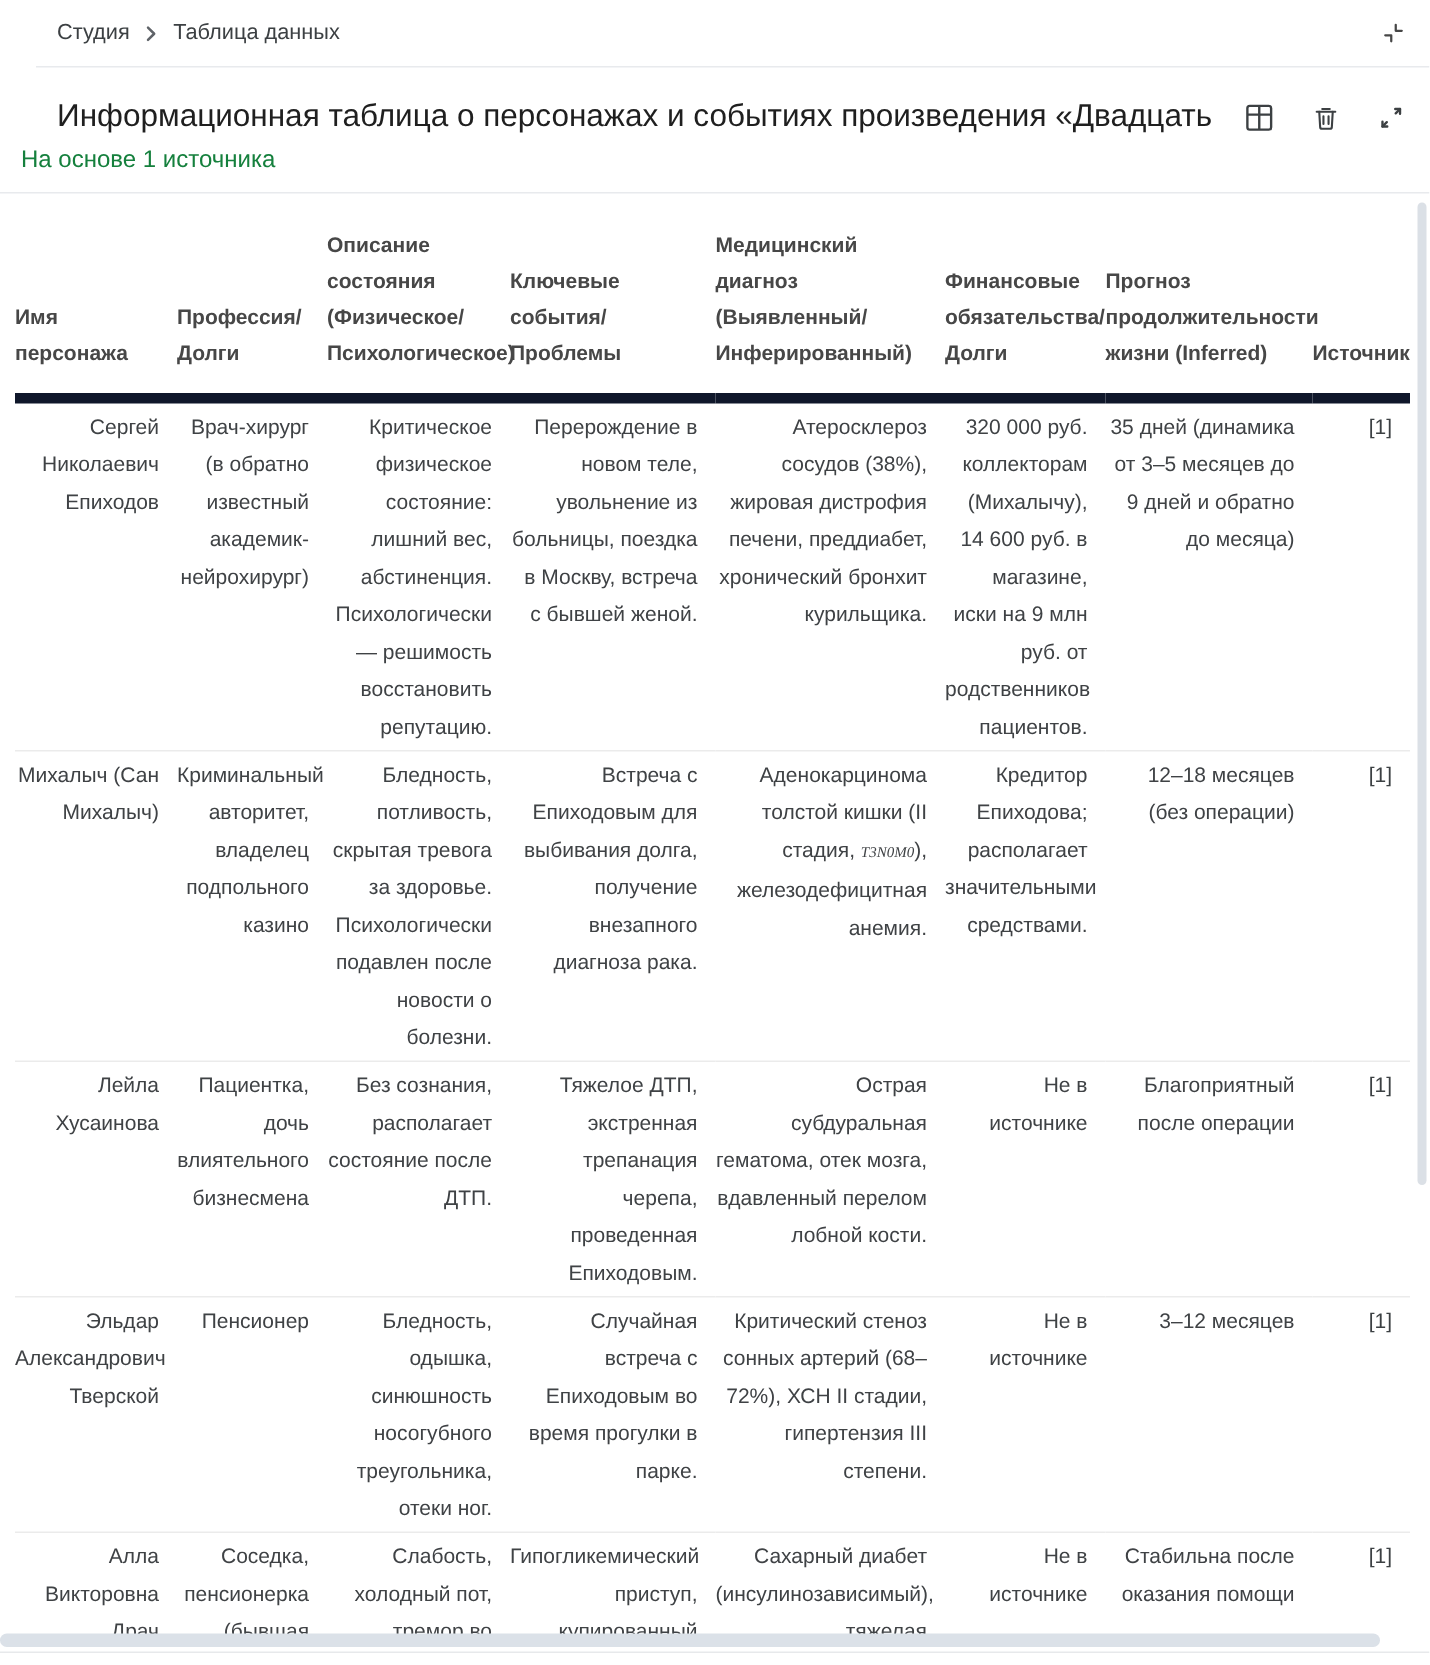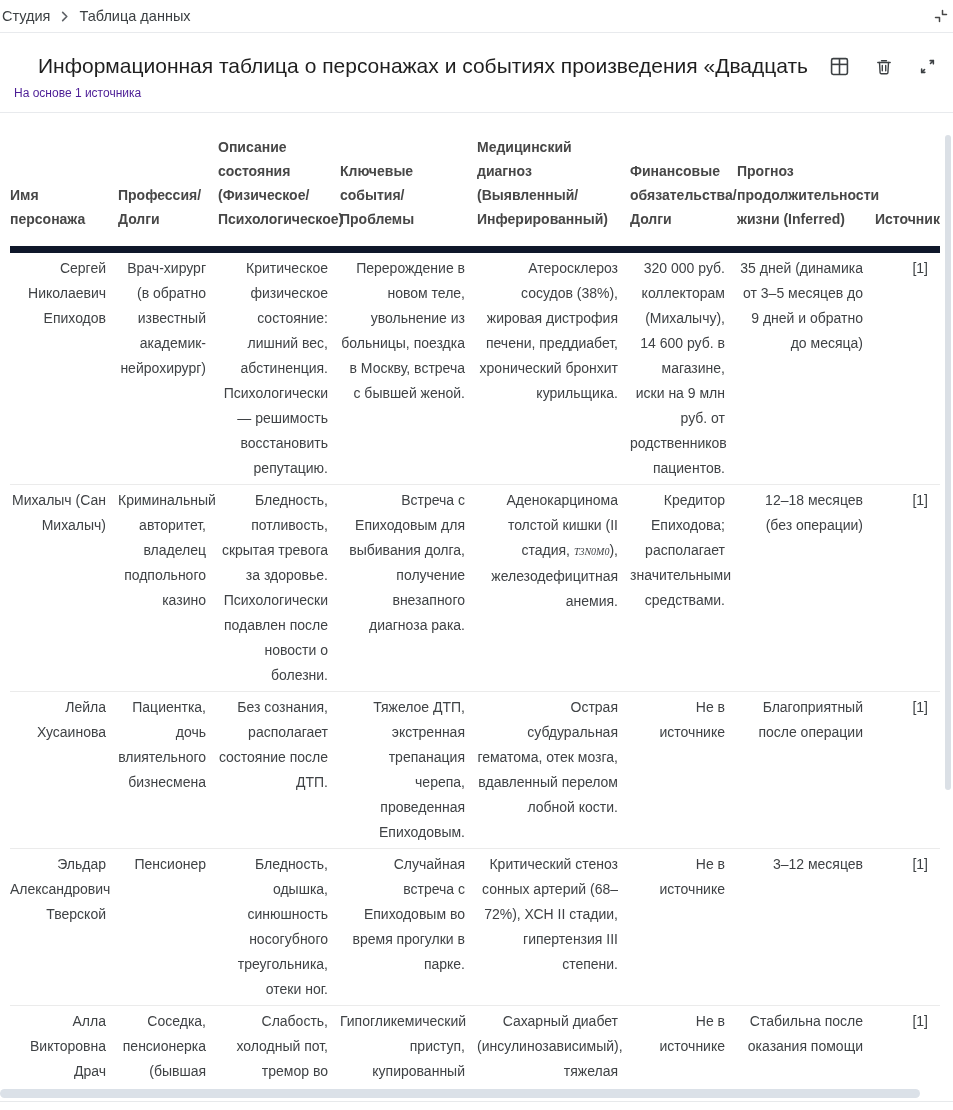--- a/index.html
+++ b/index.html
@@ -6,38 +6,38 @@
   html,body { margin:0; padding:0; }
   body {
     width:953px; height:1110px;
     font-family:"Liberation Sans", sans-serif;
     background:#ffffff; color:#3c4043;
     overflow:hidden; position:relative;
   }
 
   
   .topbar {
-    height:33px; display:flex; align-items:center; justify-content:space-between;
-    padding:0 2px; border-bottom:1px solid #e8eaed;
+    height:45px; display:flex; align-items:center; justify-content:space-between;
+    padding:0 14px; border-bottom:1px solid #e8eaed;margin-left:24px;
   }
   .breadcrumb { display:flex; align-items:center; gap:9px; font-size:14.5px; color:#3c4043; }
   .crumb { cursor:default; }
   .chev { display:inline-flex; color:#5f6368; }
   .collapse-btn { display:inline-flex; color:#474747; cursor:pointer; padding:2px; }
 
   
   .note-header { padding:20px 16px 12px 14px; border-bottom:1px solid #e8eaed; }
   .title-row { display:flex; align-items:center;margin-left:24px; }
   .note-title {
     flex:1; min-width:0; overflow:hidden; white-space:nowrap;
     font-size:21px; line-height:26px; font-weight:400; color:#1f1f1f;
   }
   .title-icons { display:flex; align-items:center; gap:24px; flex-shrink:0; margin-left:10px; color:#3c4043; }
   .icon-btn { display:inline-flex; cursor:pointer; padding:1px; }
-  .subtitle { margin-top:7px; font-size:12px; color:#4c1d95; }
+  .subtitle { margin-top:7px; font-size:16px; color:#15803d; }
 
   
   .table-wrap { position:relative; height:966px; overflow:hidden; }
   table {
     border-collapse:collapse; table-layout:fixed;
     width:930px; margin-left:10px; font-size:14px;
   }
   col.c1{width:108px} col.c2{width:100px} col.c3{width:122px} col.c4{width:137px}
   col.c5{width:153px} col.c6{width:107px} col.c7{width:138px} col.c8{width:65px}
   th {

